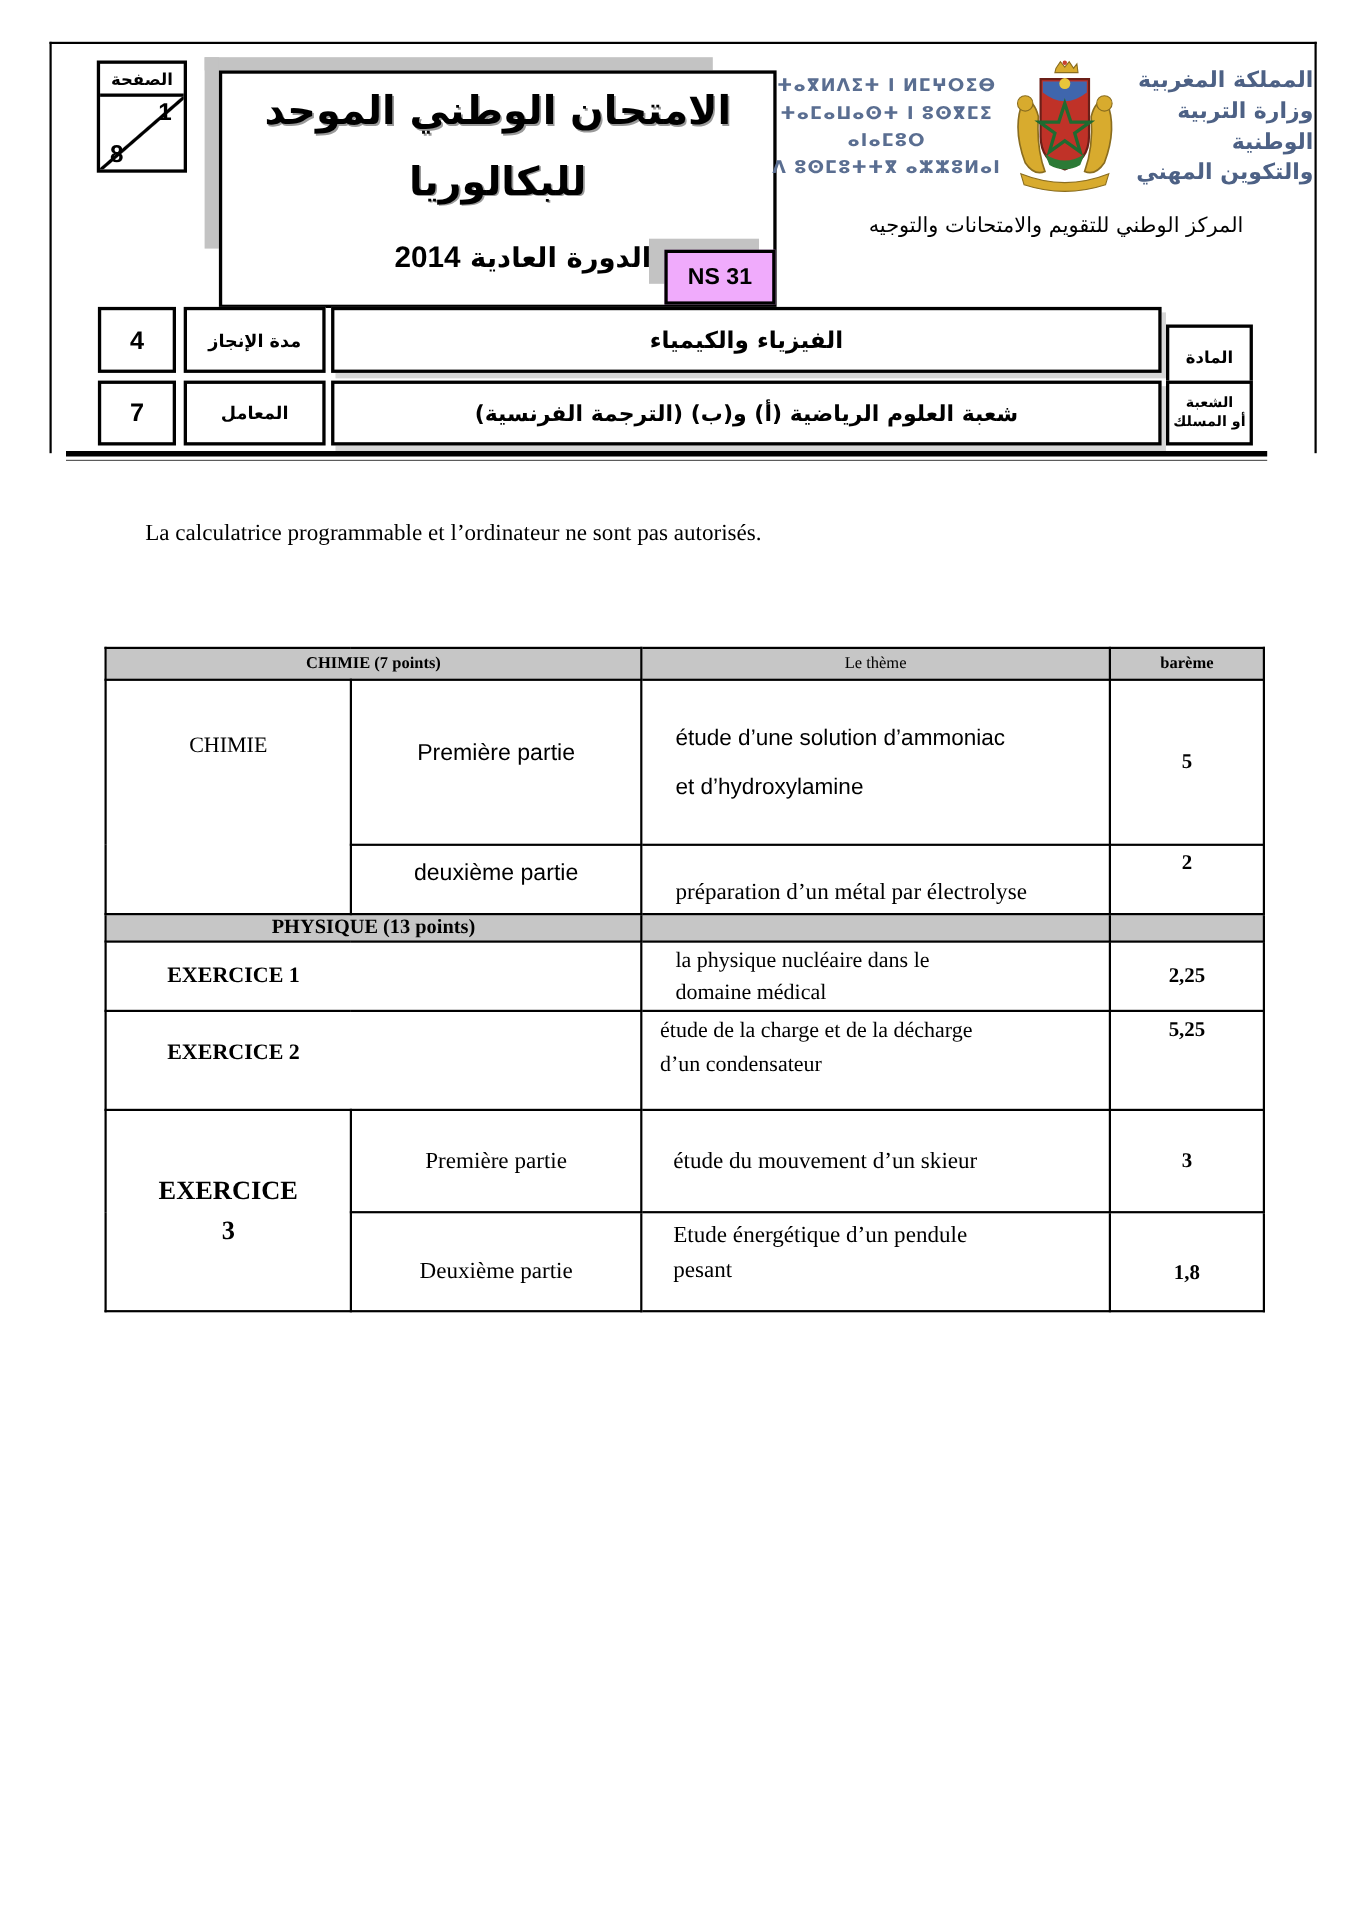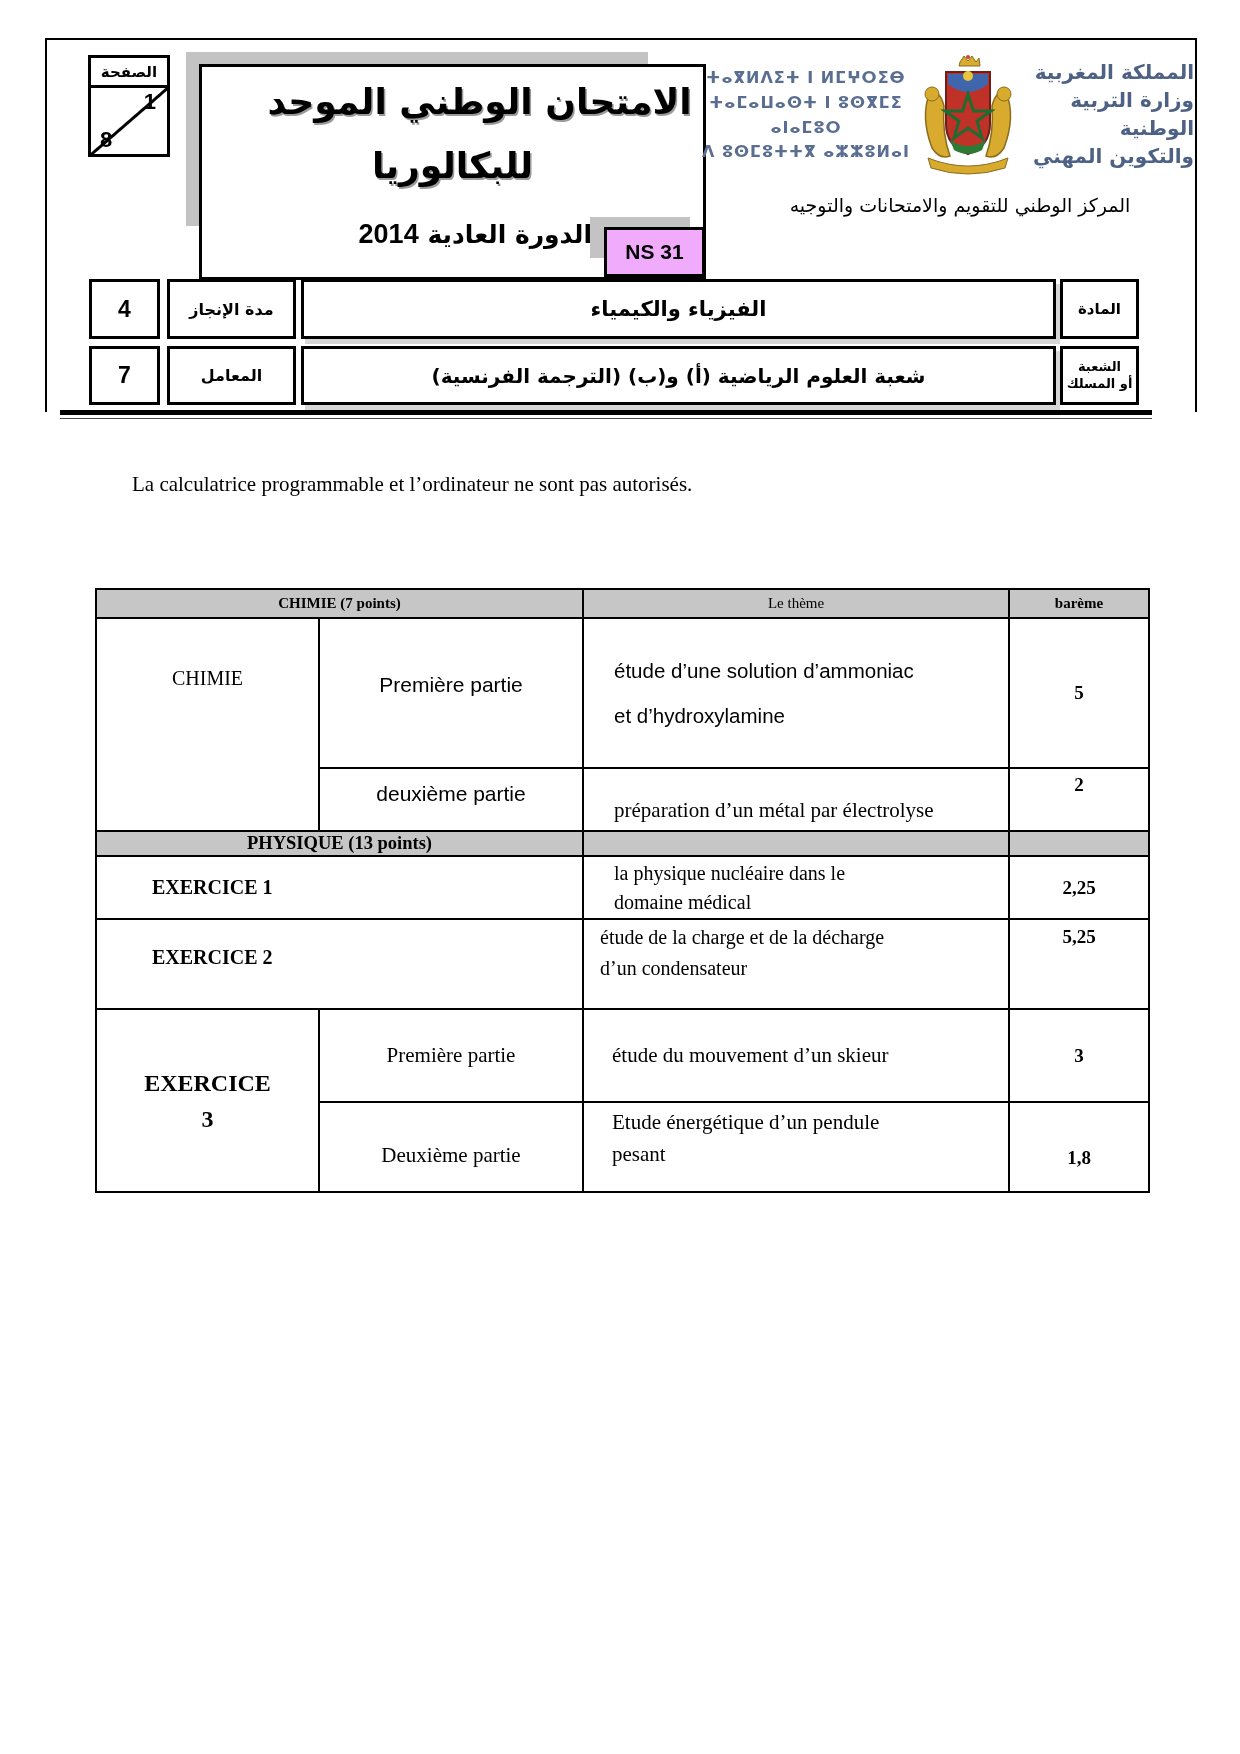--- a/index.html
+++ b/index.html
@@ -20,21 +20,21 @@
   .pagebox-nums{position:relative;height:66px;
     background:linear-gradient(to bottom right,transparent 48.5%,#000 49.5%,#000 51.5%,transparent 52.5%);}
   .pg-cur{position:absolute;top:1px;right:11px;font-family:"Liberation Sans",sans-serif;font-weight:bold;font-size:22px;}
   .pg-tot{position:absolute;bottom:1px;left:9px;font-family:"Liberation Sans",sans-serif;font-weight:bold;font-size:22px;}
 
   
   .shadow{background:#c3c3c3;}
   .titlebox{left:199px;top:64px;width:501px;height:210px;border:3px solid #000;background:#fff;}
   .title-l1{position:absolute;top:14px;left:0;width:100%;text-align:center;
             font-family:"DejaVu Sans",sans-serif;font-weight:bold;font-size:36px;
-            text-shadow:1.5px 1.5px 0 #9a9a9a;margin-left:27px;}
+            text-shadow:1.5px 1.5px 0 #9a9a9a;}
   .title-l2{position:absolute;top:78px;left:0;width:100%;text-align:center;
             font-family:"DejaVu Sans",sans-serif;font-weight:bold;font-size:36px;
             text-shadow:1.5px 1.5px 0 #9a9a9a;}
   .title-session{position:absolute;top:152px;left:60px;width:330px;text-align:right;
             font-family:"DejaVu Sans",sans-serif;font-size:25px;font-weight:bold;}
   .title-year{font-family:"Liberation Sans",sans-serif;font-weight:bold;font-size:27px;}
   .nsbox{left:604px;top:227px;width:95px;height:44px;border:3px solid #000;background:#f0abfc;
          display:flex;align-items:center;justify-content:center;
          font-family:"Liberation Sans",sans-serif;font-weight:bold;font-size:21px;}
 
@@ -124,21 +124,21 @@
     <div>المملكة المغربية</div>
     <div>وزارة التربية الوطنية</div>
     <div>والتكوين المهني</div>
   </div>
 
   <div class="abs center-name">المركز الوطني للتقويم والامتحانات والتوجيه</div>
 
   <div class="abs cell numcell" style="left:89px;top:279px;width:65px;height:54px;">4</div>
   <div class="abs cell ar" style="left:167px;top:279px;width:123px;height:54px;font-size:16px;">مدة الإنجاز</div>
   <div class="abs cell ar bigcell" style="left:301px;top:279px;width:749px;height:54px;font-size:21px;">الفيزياء والكيمياء</div>
-  <div class="abs cell ar" style="left:1060px;top:279px;width:73px;height:54px;font-size:15px;">المادة</div>
+  <div class="abs cell ar" style="left:1060px;top:295px;width:73px;height:54px;font-size:15px;">المادة</div>
 
   <div class="abs cell numcell" style="left:89px;top:346px;width:65px;height:53px;">7</div>
   <div class="abs cell ar" style="left:167px;top:346px;width:123px;height:53px;font-size:16px;">المعامل</div>
   <div class="abs cell ar bigcell" style="left:301px;top:346px;width:749px;height:53px;font-size:20px;">شعبة العلوم الرياضية (أ) و(ب) (الترجمة الفرنسية)</div>
   <div class="abs cell ar streamlabel" style="left:1060px;top:346px;width:73px;height:53px;font-size:13px;">
     <span>الشعبة</span>
     <span>أو المسلك</span>
   </div>
 
   <div class="abs rule-thick"></div>

